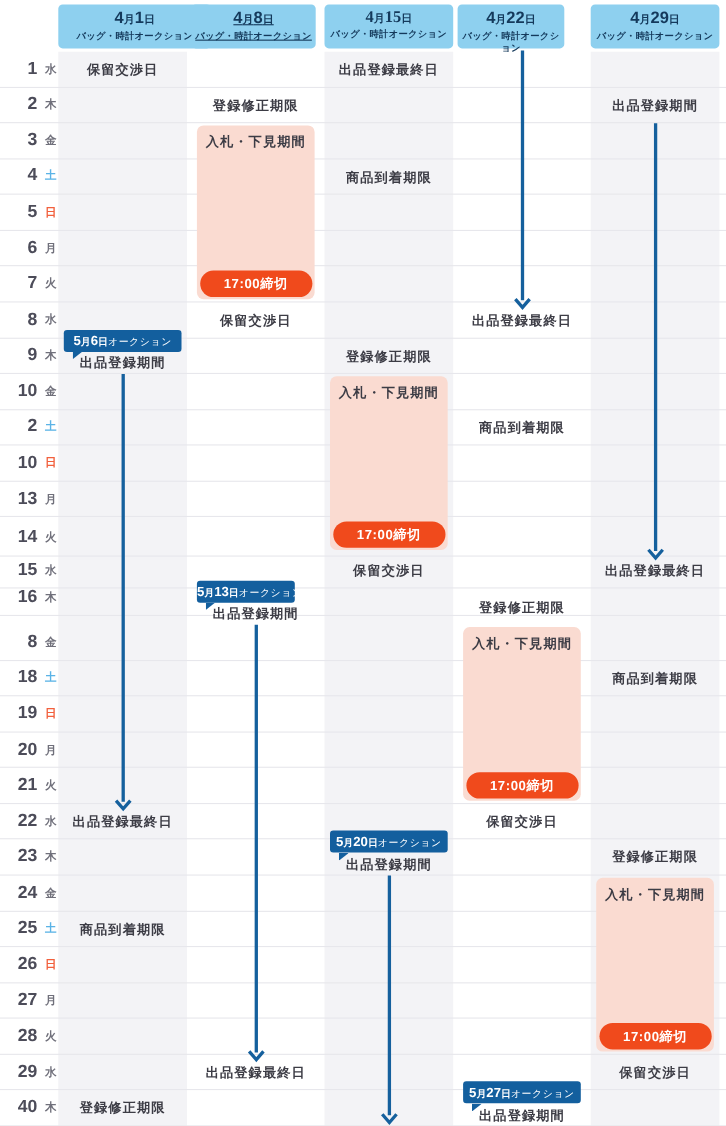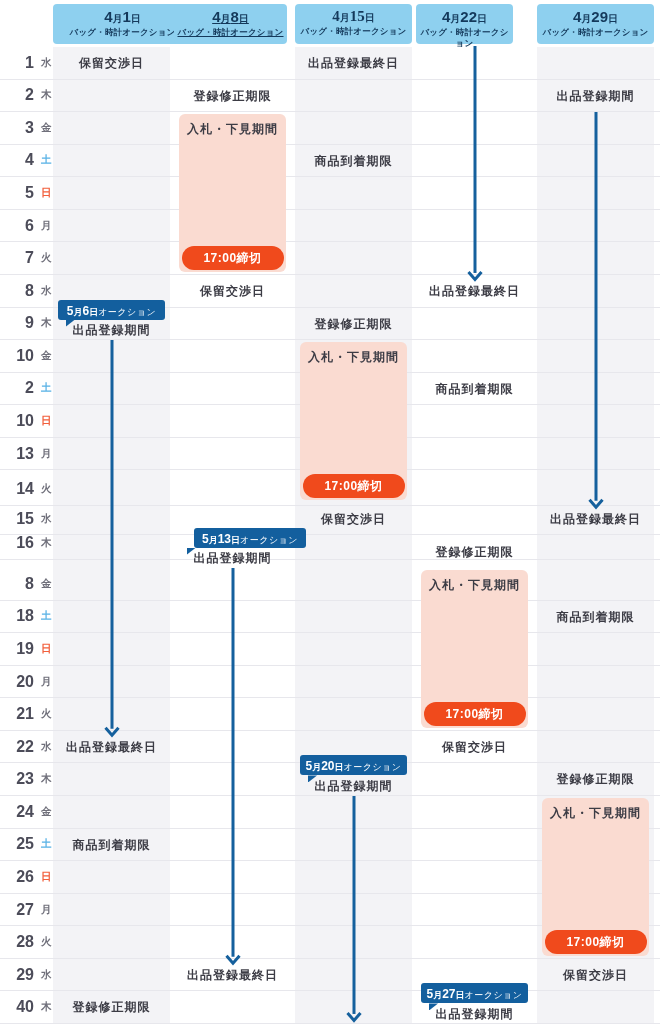--- a/index.html
+++ b/index.html
@@ -189,21 +189,21 @@
     </div>
     <div class="pink" style="left: 179px; width: 107px; top: 114.133px; height: 157.833px;">
       <div class="pink-label">入札・下見期間</div>
     </div>
     <svg width="16" height="396.80000000000007" class="arrow" style="left: 224.5px; top: 568.067px;">
       <line x1="8" y1="0" x2="8" y2="388.80000000000007" stroke="#15609d" stroke-width="3"></line>
       <polyline points="1.5,387.80000000000007 8,395.30000000000007 14.5,387.80000000000007" stroke="#15609d" stroke-width="3" fill="none"></polyline>
     </svg>
     <div class="evt" style="left: 174px; width: 117px; top: 88.5667px;">登録修正期限</div>
     <div class="evt" style="left: 174px; width: 117px; top: 283.967px;">保留交渉日</div>
-    <div class="badge" style="left: 179px; width: 112px; top: 527.5px; margin-left: 15px;"><span class="bnum">5</span><span class="bunit">月</span><span class="bnum">13</span><span class="bunit">日</span><span class="bsfx">オークション</span></div>
+    <div class="badge" style="left: 179px; width: 89px; top: 527.5px;"><span class="bnum">5</span><span class="bunit">月</span><span class="bnum">13</span><span class="bunit">日</span><span class="bsfx">オークション</span></div>
     <div class="tail" style="left: 187px; top: 547.5px;"></div>
     <div class="evt" style="left: 174px; width: 117px; top: 551px;">出品登録期間</div>
     <div class="evt" style="left: 174px; width: 117px; top: 967.867px;">出品登録最終日</div>
     <div class="pill" style="left: 181.5px; width: 102px; top: 245.9px;">17:00締切</div>
     <div class="header" style="left: 295px; width: 117px; font-family: Liberation Serif, serif;">
       <div class="h-date"><span class="num">4</span><span class="unit">月</span><span class="num">15</span><span class="unit">日</span></div>
       <div class="h-sub">バッグ・時計オークション</div>
     </div>
     <div class="pink" style="left: 300px; width: 107px; top: 342.1px; height: 157.833px;">
       <div class="pink-label">入札・下見期間</div>

